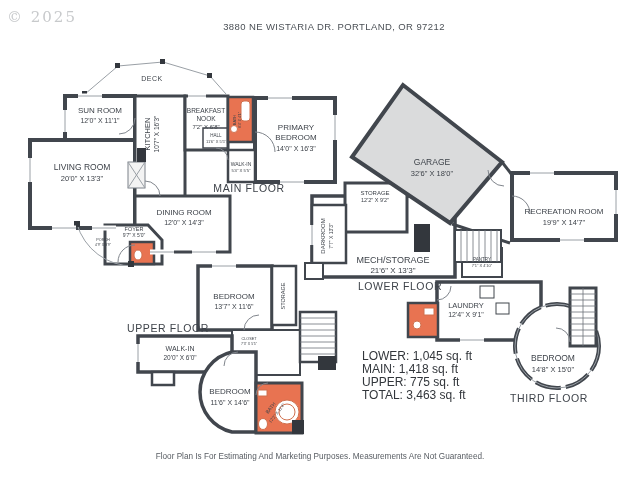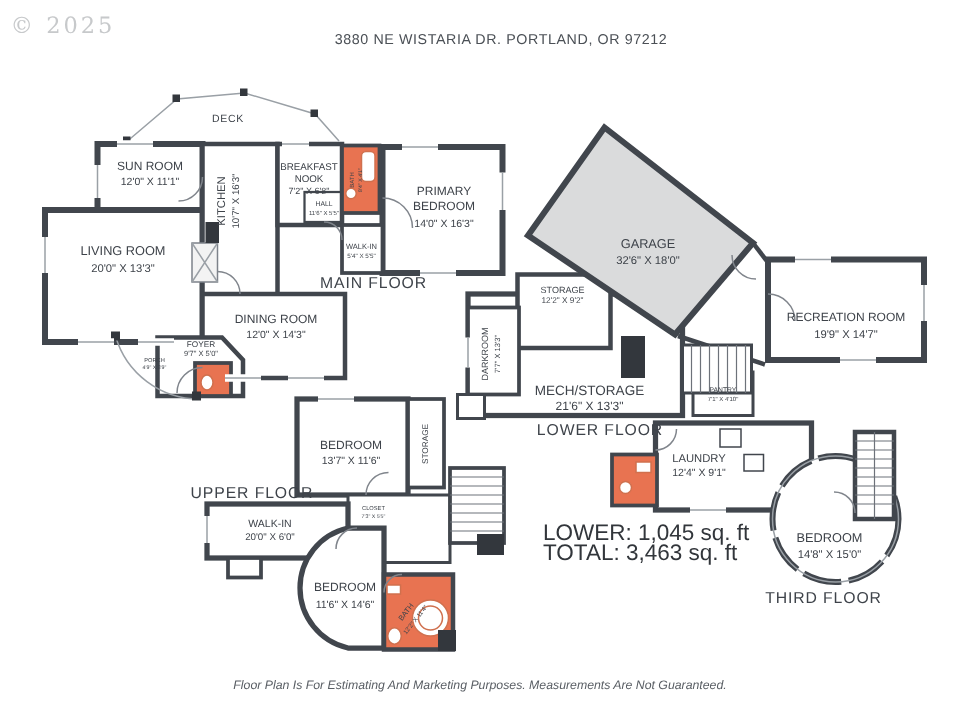--- a/index.html
+++ b/index.html
@@ -2,24 +2,24 @@
 <html><head>
 <meta charset="utf-8">
 <style>
   html,body{margin:0;padding:0;background:#fff;}
   #page{position:relative;width:640px;height:480px;background:#ffffff;overflow:hidden;
         font-family:"Liberation Sans","DejaVu Sans",sans-serif;}
   .copyright{position:absolute;left:7px;top:8px;font-family:"DejaVu Serif",serif;
              font-size:15px;letter-spacing:2px;color:#c7c9cb;}
   .addr{position:absolute;left:0;top:21px;width:640px;text-align:center;
         font-size:9.5px;letter-spacing:.4px;color:#4b5056;margin-left:14px;}
-  .summary{position:absolute;left:362px;top:350px;font-size:15px;color:#32363b;line-height:12.9px;}
+  .summary{position:absolute;left:362px;top:350px;font-size:12px;color:#32363b;line-height:12.9px;}
   .summary .total{font-weight:normal;}
   .disclaimer{position:absolute;left:0;top:452px;width:640px;text-align:center;
-              font-style:italic;font-size:8.2px;color:#585d63;}
+              font-size:8.2px;color:#585d63;}
   svg{position:absolute;left:0;top:0;}
   svg text{font-family:"Liberation Sans","DejaVu Sans",sans-serif;fill:#3e434a;text-anchor:middle;}
   .wall{fill:#ffffff;stroke:#41464d;}
   .wallnf{fill:none;stroke:#41464d;}
   .bath{fill:#e87351;stroke:#41464d;}
   .fix{fill:#ffffff;stroke:#d0704e;stroke-width:1;}
   .thin{stroke:#9aa0a6;stroke-width:1;fill:none;}
   .arc{stroke:#80858c;stroke-width:1;fill:none;}
   .wgap{stroke:#ffffff;stroke-width:5;}
   .wline{stroke:#9aa0a6;stroke-width:1;}
@@ -269,17 +269,19 @@
       <path class="tread" d="M570,294 H596 M570,300 H596 M570,306 H596 M570,312 H596 M570,318 H596 M570,324 H596 M570,330 H596 M570,336 H596 M583,288 V346"></path>
       <path class="arc" d="M570,342 A14,14 0 0 0 556,328"></path>
       <text x="553" y="361" font-size="8.5">BEDROOM</text>
       <text x="553" y="372" font-size="7.5">14'8" X 15'0"</text>
       <text x="549" y="402" font-size="10.5" letter-spacing=".6">THIRD FLOOR</text>
     </g>
   </svg>
 
   <div class="summary">
     <div>LOWER: 1,045 sq. ft</div>
+    <div>MAIN: 1,418 sq. ft</div>
+    <div>UPPER: 775 sq. ft</div>
     <div class="total">TOTAL: 3,463 sq. ft</div>
   </div>
 
   <div class="disclaimer">Floor Plan Is For Estimating And Marketing Purposes. Measurements Are Not Guaranteed.</div>
 </div>
 
 </body></html>

